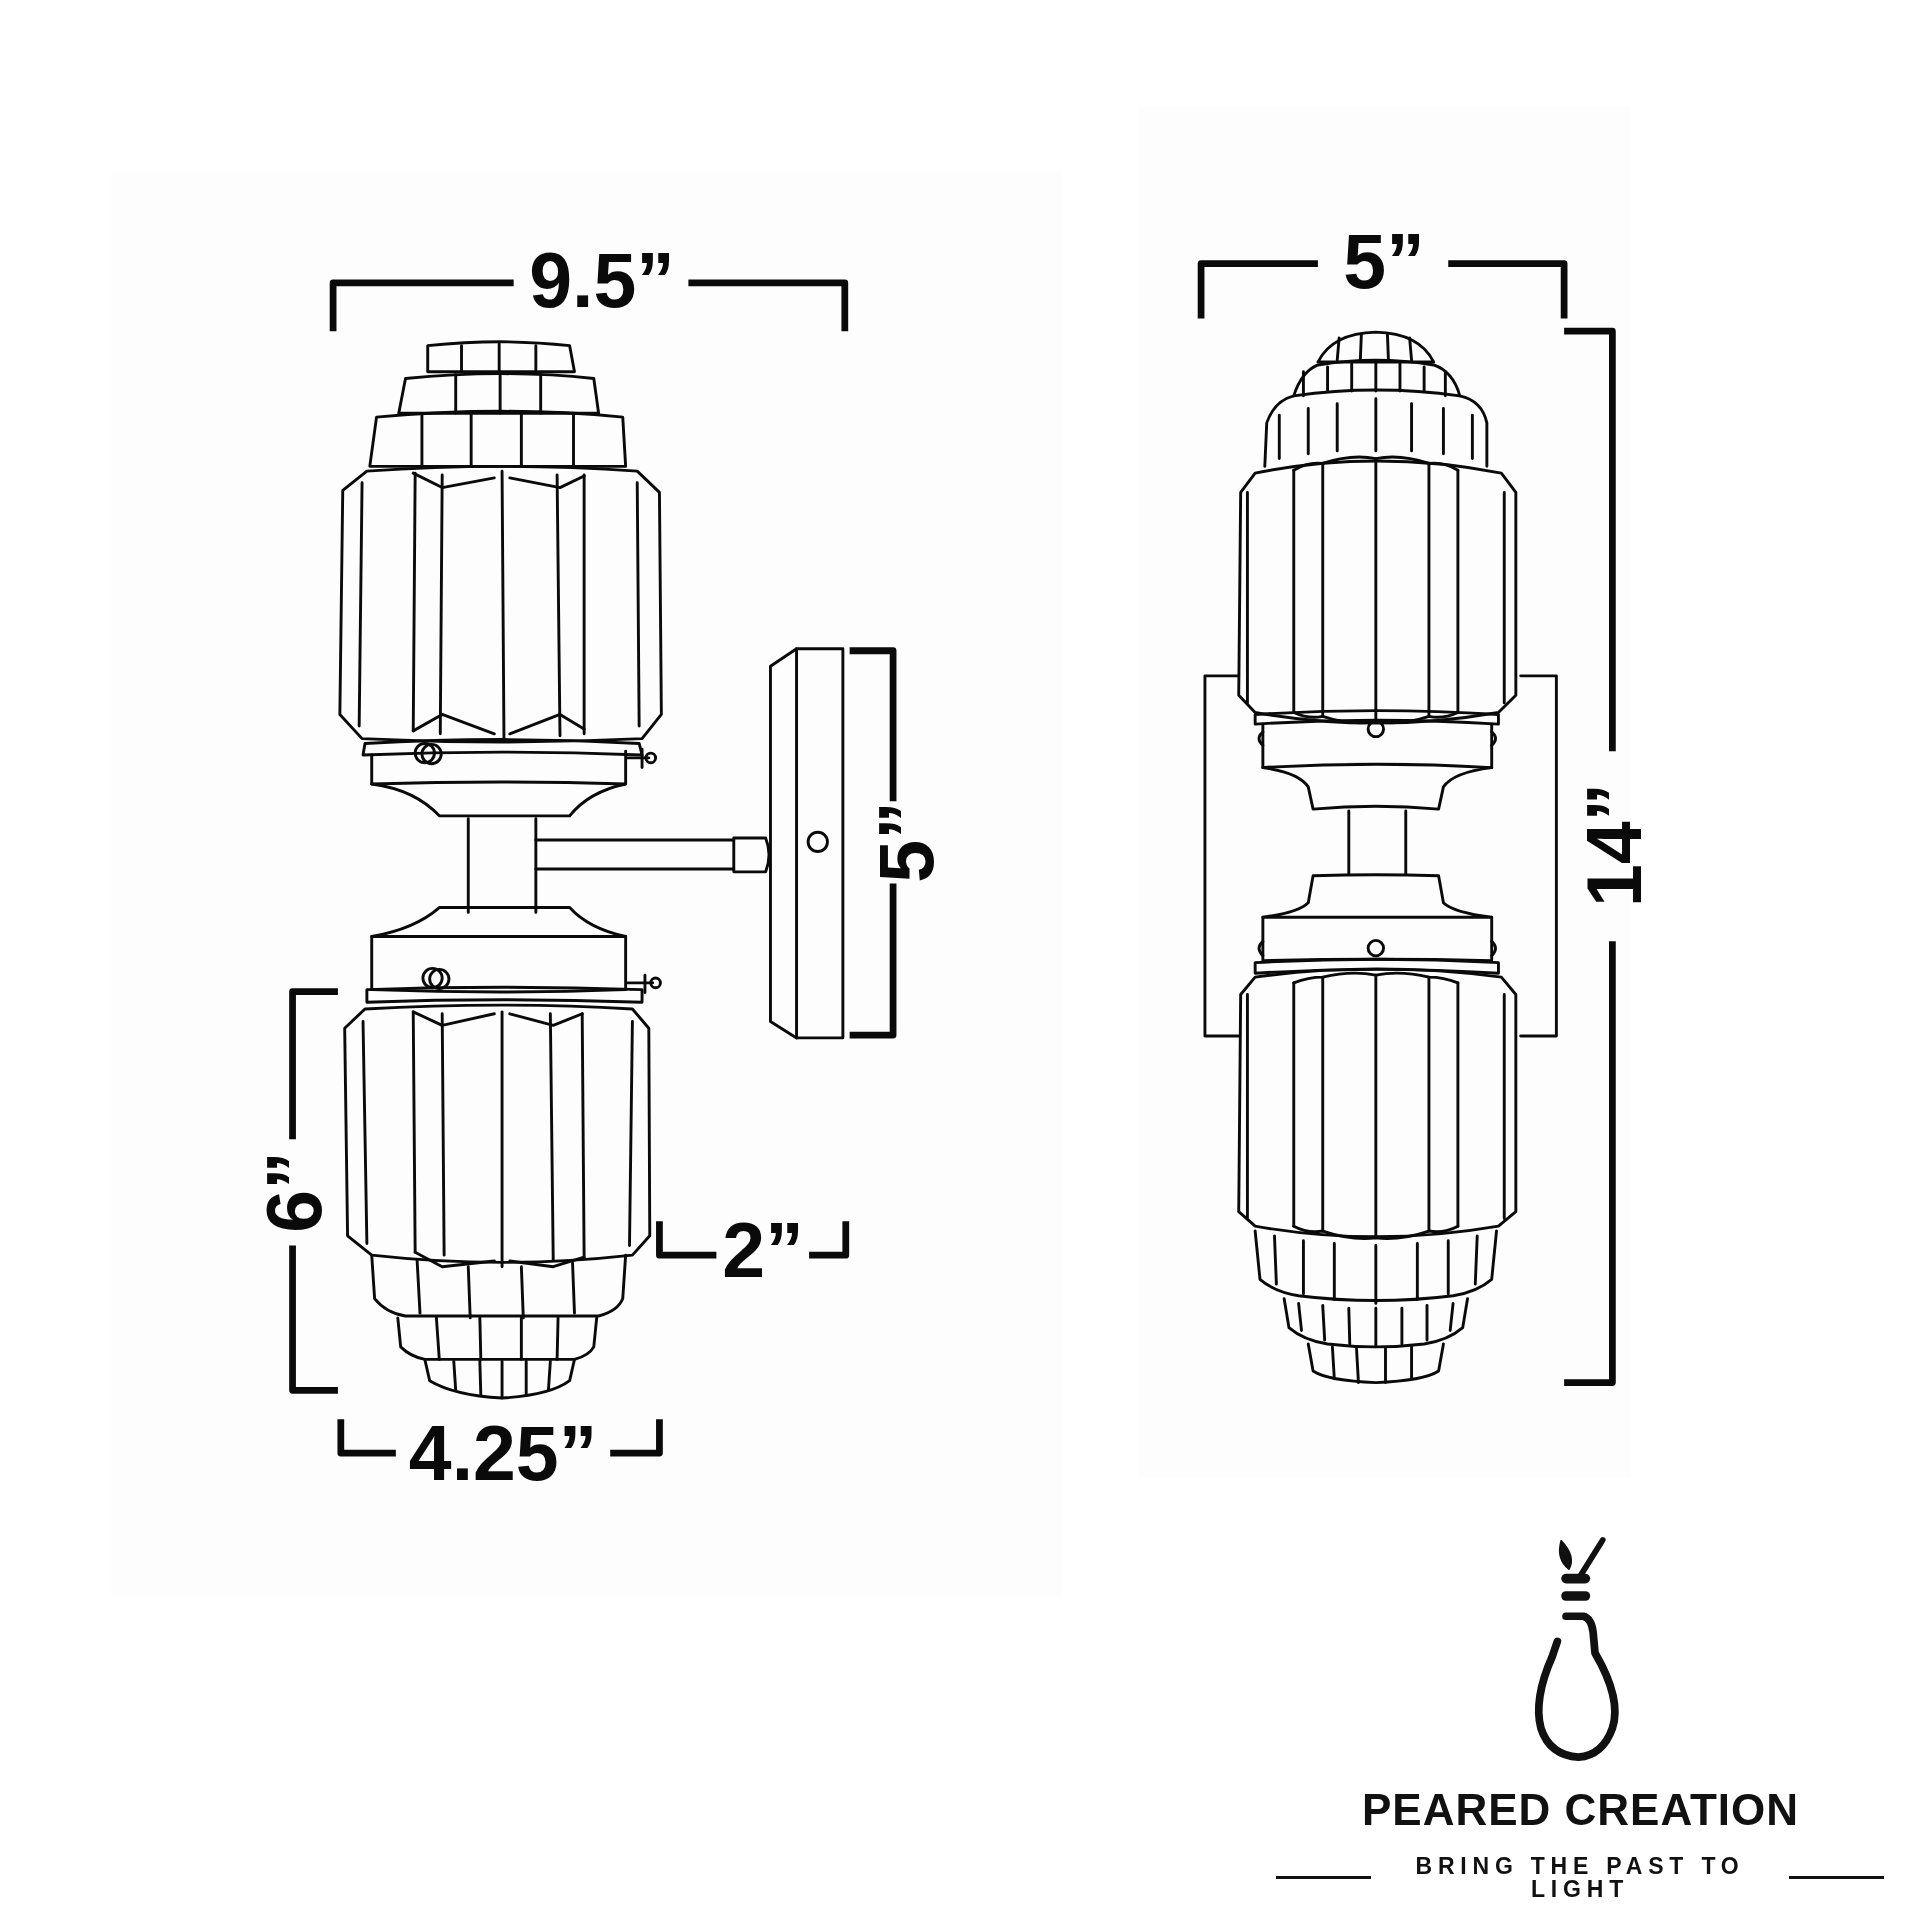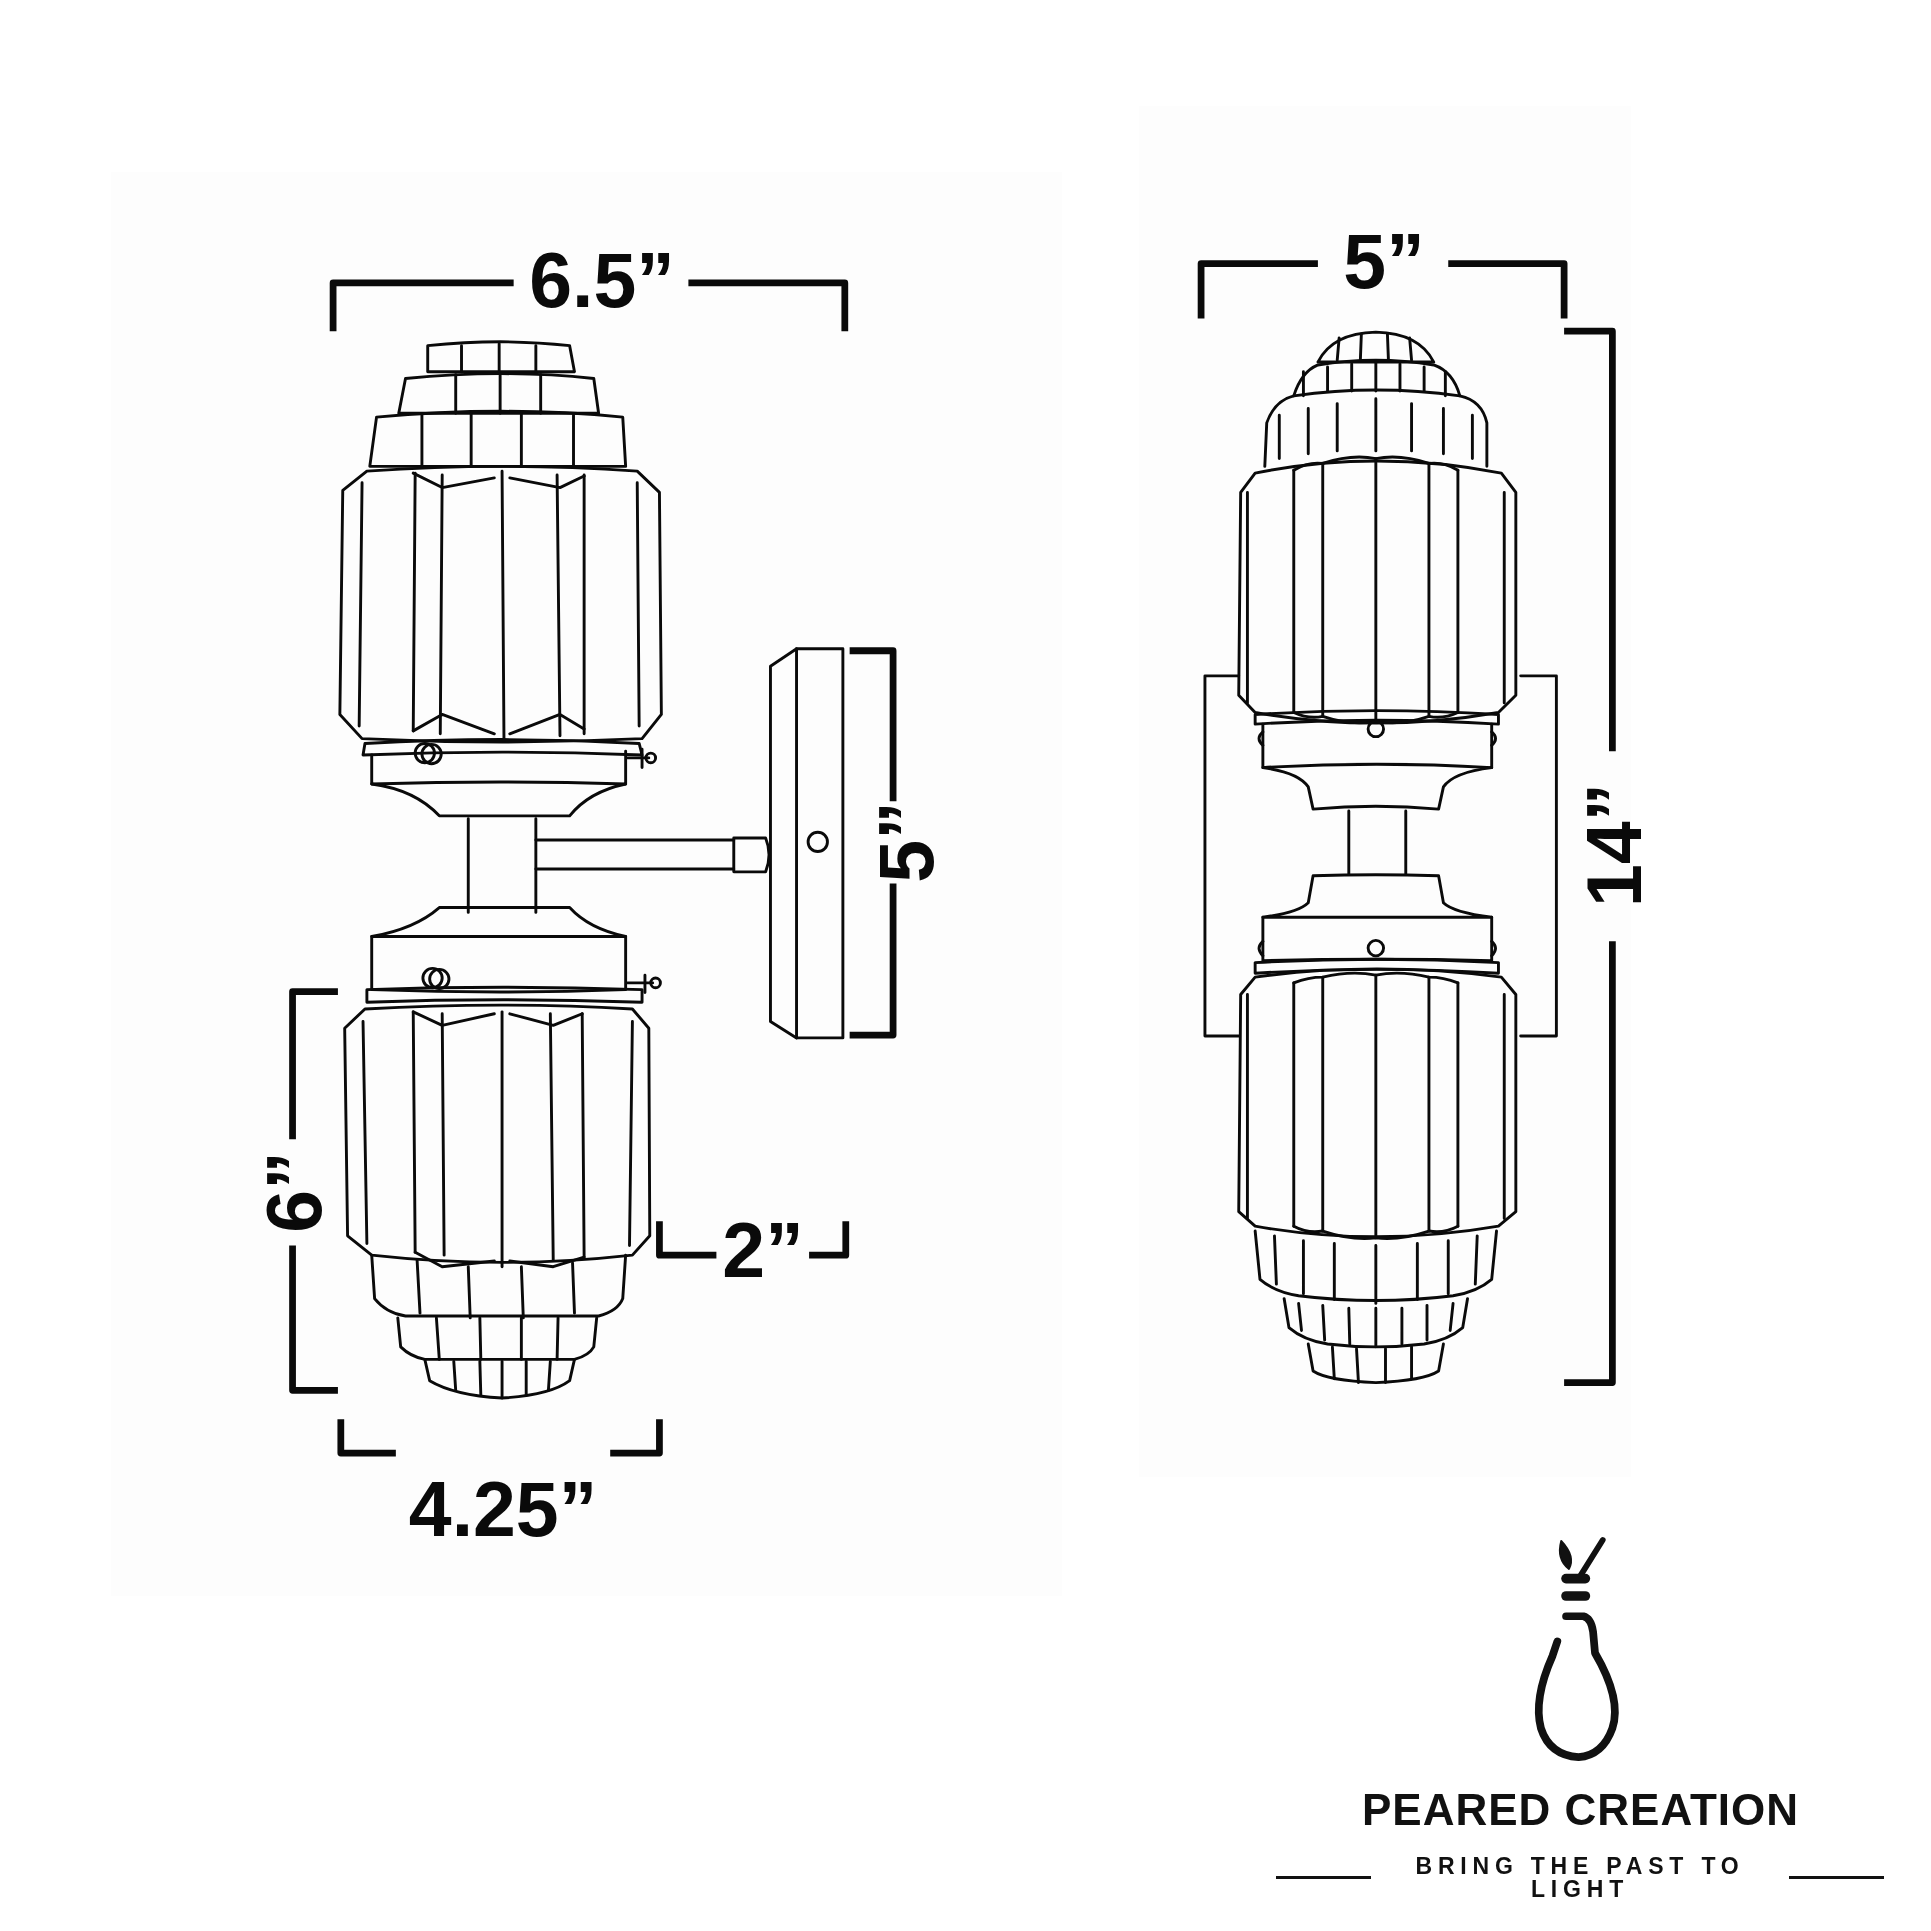--- a/index.html
+++ b/index.html
@@ -184,25 +184,25 @@
 
     <path d="M1660,1595 L1635,1635" stroke="#111" stroke-width="6"></path>
 
     <rect x="1617" y="1630" width="30" height="10" rx="5" fill="#111" stroke="none"></rect>
     <rect x="1617" y="1648" width="30" height="10" rx="5" fill="#111" stroke="none"></rect>
 
     <path d="M1622,1674 L1640,1674 Q1648,1676 1650,1690 L1652,1712 Q1680,1760 1670,1790 Q1660,1818 1635,1820 Q1605,1818 1596,1790 Q1588,1760 1608,1715 L1613,1700" stroke="#111" stroke-width="8"></path>
   </g>
 </svg>
 
-<div class="dim-label h" style="left:602px;top:280px;font-size:77px;">6.5”</div>
+<div class="dim-label h" style="left:602px;top:280px;font-size:77px;">9.5”</div>
 <div class="dim-label rot" style="left:906px;top:842px;font-size:77px;">5”</div>
 <div class="dim-label rot" style="left:294px;top:1192px;font-size:77px;">6”</div>
 <div class="dim-label h" style="left:763px;top:1250px;font-size:77px;">2”</div>
-<div class="dim-label h" style="left:503px;top:1509px;font-size:77px;">4.25”</div>
+<div class="dim-label h" style="left:503px;top:1453px;font-size:77px;">4.25”</div>
 
 <div class="dim-label h" style="left:1384px;top:261px;font-size:77px;">5”</div>
 <div class="dim-label rot" style="left:1614px;top:845px;font-size:77px;">14”</div>
 
 <div class="brand-name">PEARED CREATION</div>
 <div class="brand-tag-row">
   <span class="brand-rule"></span>
   <span class="brand-tag">BRING THE PAST TO LIGHT</span>
   <span class="brand-rule"></span>
 </div>

